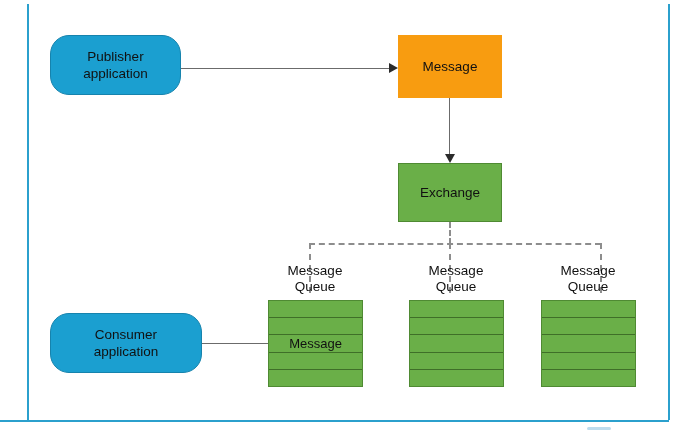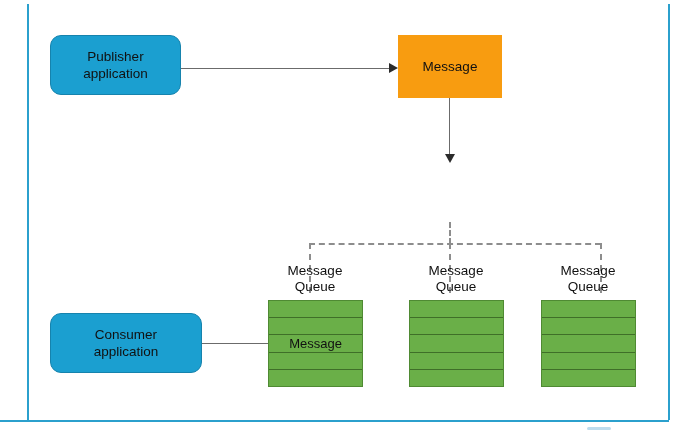--- a/index.html
+++ b/index.html
@@ -44,21 +44,21 @@
     height: 3px;
     background: #bcdcee;
     border-radius: 2px;
   }
 
   
   .app-node {
     position: absolute;
     background: #1b9fd0;
     border: 1px solid #1683ad;
-    border-radius: 11px;
+    border-radius: 19px;
     color: #111111;
     font-size: 13.5px;
     line-height: 17px;
     text-align: center;
     display: flex;
     align-items: center;
     justify-content: center;
     box-sizing: border-box;
   }
   .app-node span { display: block; }
@@ -169,20 +169,23 @@
   <div class="line-h" style="left:181px; top:68px; width:209px;"></div>
   <div class="arrow right" style="left:389px; top:63px;"></div>
 
   <div class="rect-node orange" style="left:398px; top:35px; width:104px; height:63px;">
     <span>Message</span>
   </div>
 
   <div class="line-v" style="left:449px; top:98px; height:57px;"></div>
   <div class="arrow down" style="left:445px; top:154px;"></div>
 
+  <div class="rect-node green" style="left:398px; top:163px; width:104px; height:59px;">
+    <span>Exchange</span>
+  </div>
 
   <div class="dash-v" style="left:449px; top:222px; height:22px;"></div>
   <div class="dash-h" style="left:309px; top:243px; width:292px;"></div>
   <div class="dash-v" style="left:309px; top:243px; height:50px;"></div>
   <div class="dash-v" style="left:449px; top:243px; height:50px;"></div>
   <div class="dash-v" style="left:600px; top:243px; height:50px;"></div>
 
   <div class="queue-label" style="left:255px; top:263px;">
     <div>Message</div>
     <div>Queue</div>

